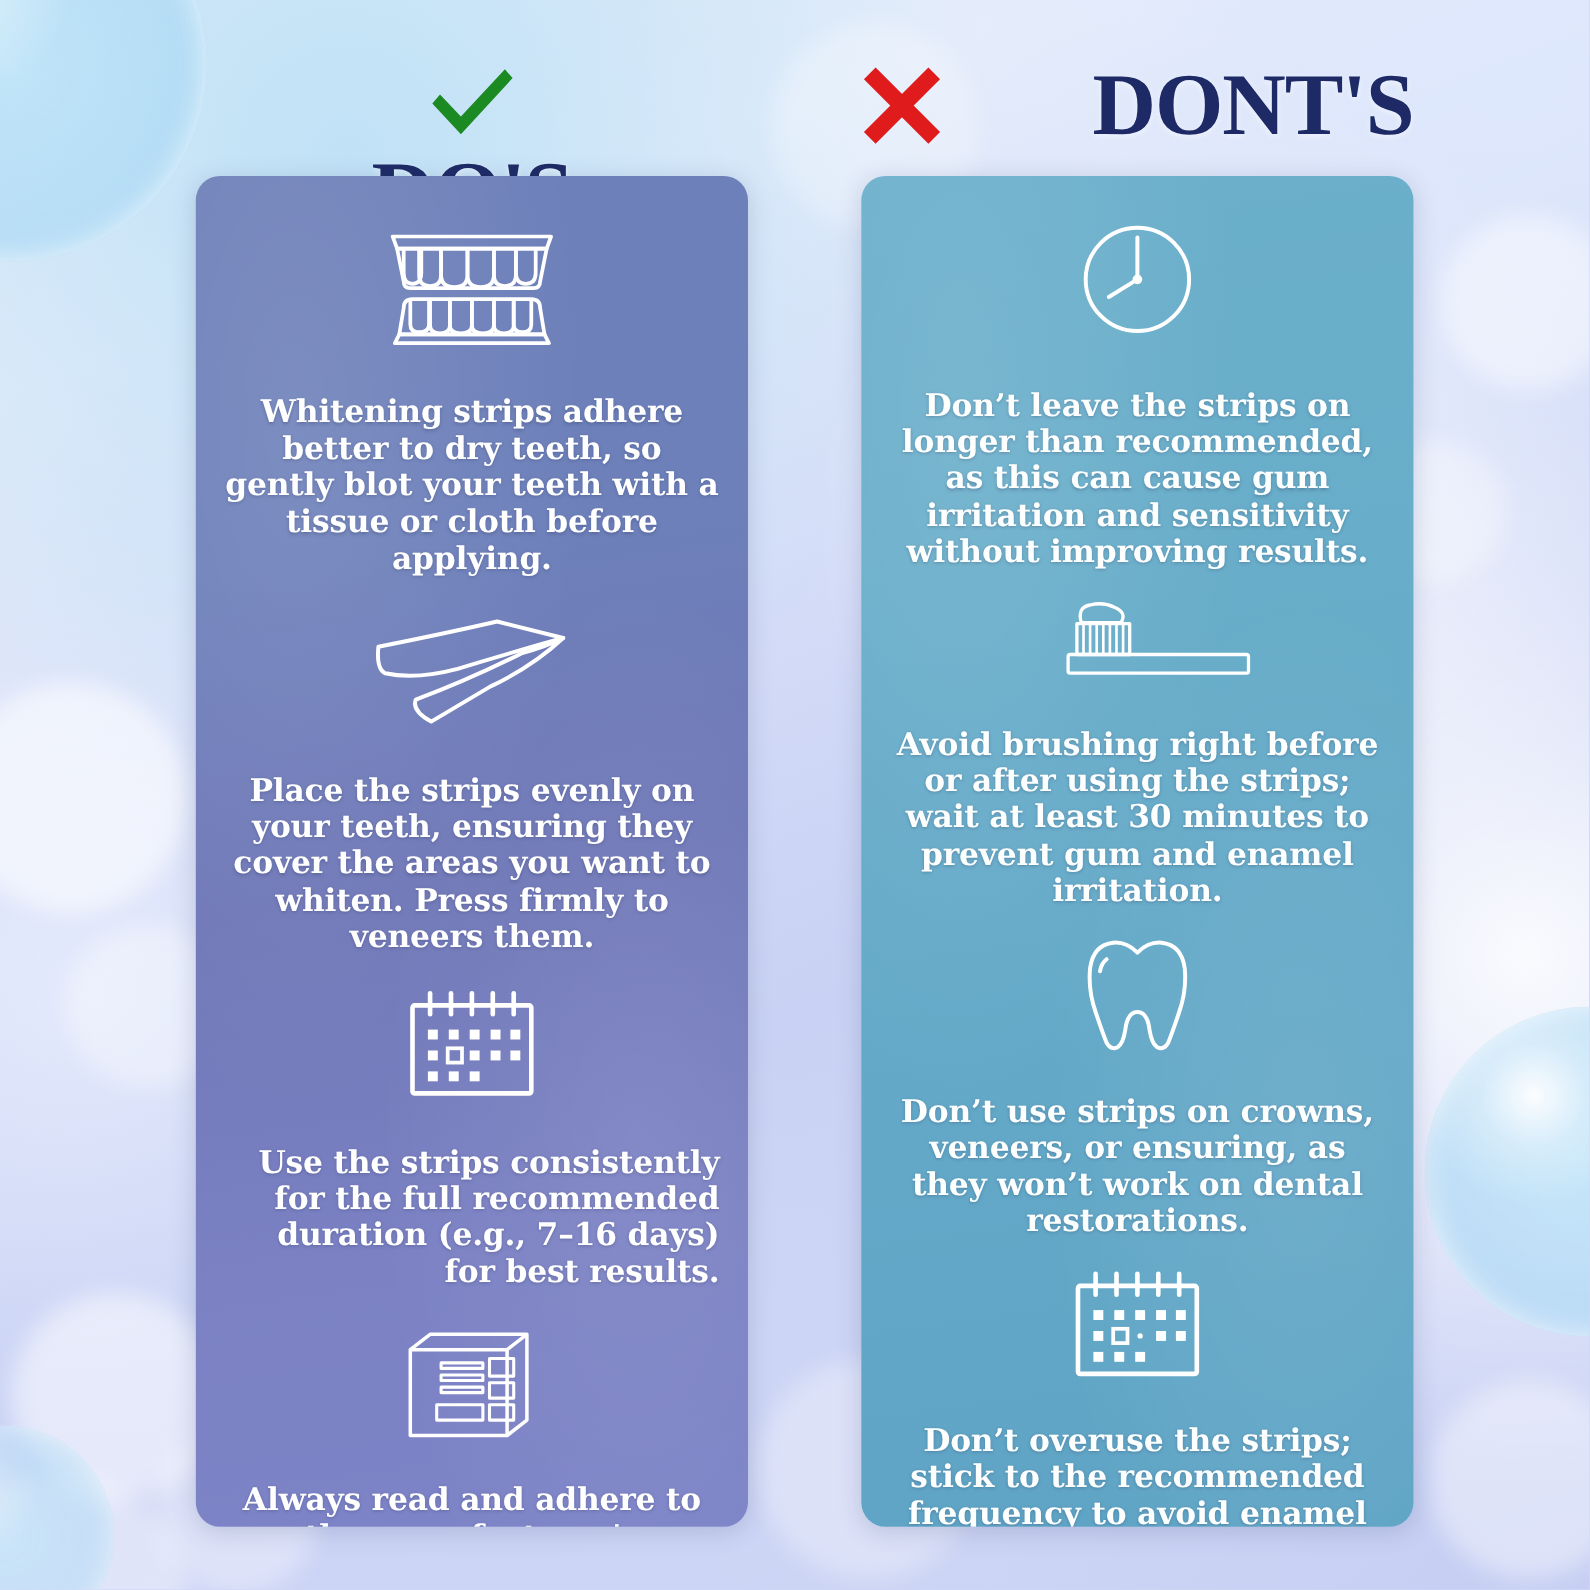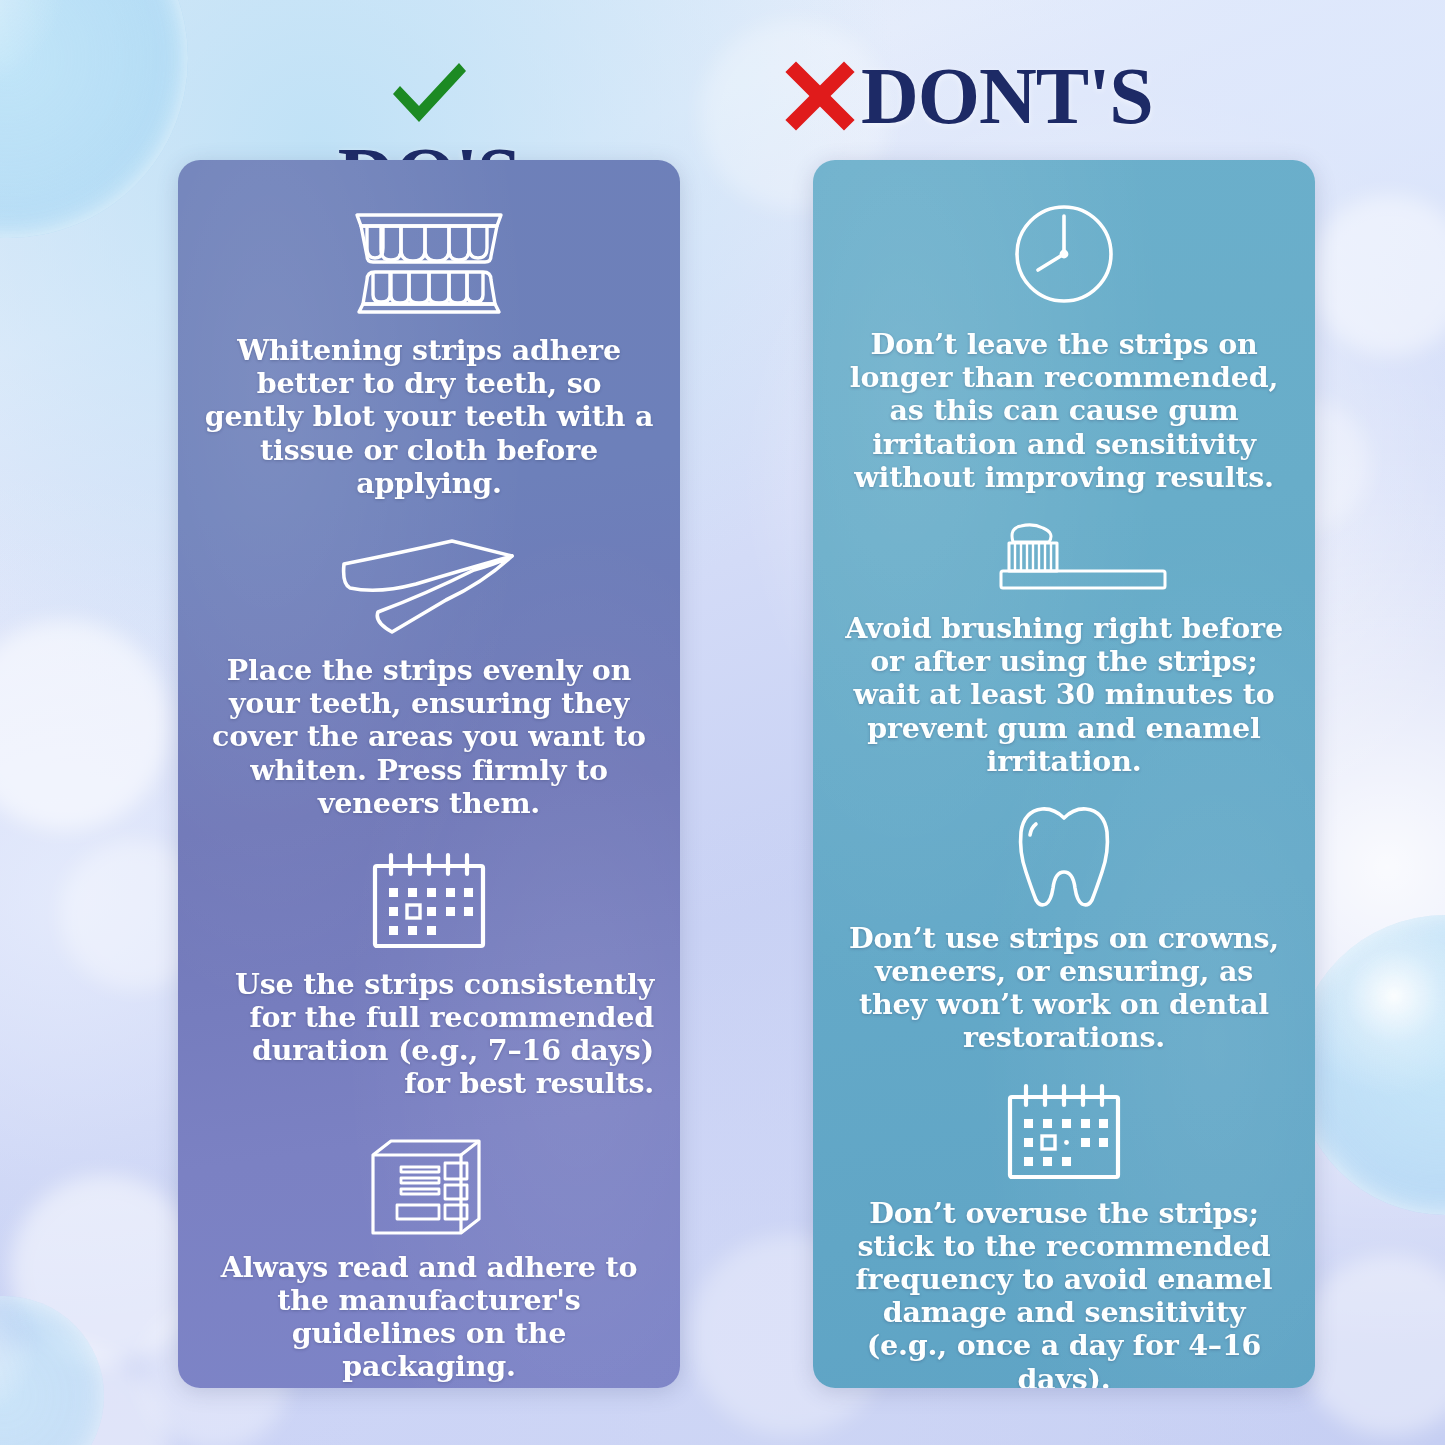--- a/index.html
+++ b/index.html
@@ -36,21 +36,21 @@
       radial-gradient(circle at 50% 50%, rgba(188,228,248,.80) 0%, rgba(168,216,244,.62) 62%, rgba(150,205,240,.55) 86%, rgba(255,255,255,.38) 100%);
     box-shadow: inset 0 0 26px rgba(255,255,255,.75);
   }
 
   
   #page { position:relative; z-index:2; width:1445px; height:1445px; }
 
   .headers { position:absolute; top:56px; left:0; width:100%; height:100px; }
   .hdr { position:absolute; display:flex; align-items:center; gap:4px; }
   .hdr-do   { left:178px; width:502px; justify-content:center;flex-direction:column; }
-  .hdr-dont { left:783px; width:502px; justify-content:flex-start; }
+  .hdr-dont { left:783px; width:502px; justify-content:space-between; }
   .hdr-title {
     font-family:"Liberation Serif", serif;
     font-weight:700;
     font-size:80px;
     letter-spacing:-1px;
     color:#1d2a66;
     text-shadow:0 2px 6px rgba(255,255,255,.55);
     line-height:1;
   }
   .mark-svg { display:block; }
@@ -64,32 +64,32 @@
     border-radius:22px;
     padding:26px 22px 20px;
     box-shadow:0 4px 22px rgba(60,70,120,.20);
     overflow:hidden;
   }
   .card-do {
     left:178px;
     background:linear-gradient(172deg,#6e80b9 0%, #6d80ba 28%, #7078b8 52%, #7b81c3 78%, #7d84c7 100%);
   }
   .card-dont {
-    left:813px;
+    left:783px;
     background:linear-gradient(172deg,#6bafcb 0%, #68adc9 30%, #64a9c8 60%, #61a6c6 84%, #5fa4c5 100%);
   }
   .card-sheen {
     position:absolute; inset:0; pointer-events:none;
     background:
       radial-gradient(ellipse at 18% 18%, rgba(255,255,255,.10) 0%, rgba(255,255,255,0) 45%),
       radial-gradient(ellipse at 80% 72%, rgba(255,255,255,.08) 0%, rgba(255,255,255,0) 42%);
   }
 
   .items { position:relative; z-index:1; display:flex; flex-direction:column; }
-  .item { display:flex; flex-direction:column; align-items:center; }
+  .item { display:flex; flex-direction:column; align-items:center;gap:24px; }
   .item-icon { display:flex; align-items:center; justify-content:center; }
   .item-text {
     text-align:center;
     color:#ffffff;
     font-family:"DejaVu Serif", serif;
     font-weight:700;
     font-size:28.5px;
     line-height:1.165;
     letter-spacing:-.2px;
     text-shadow:0 1px 3px rgba(40,50,90,.30);

